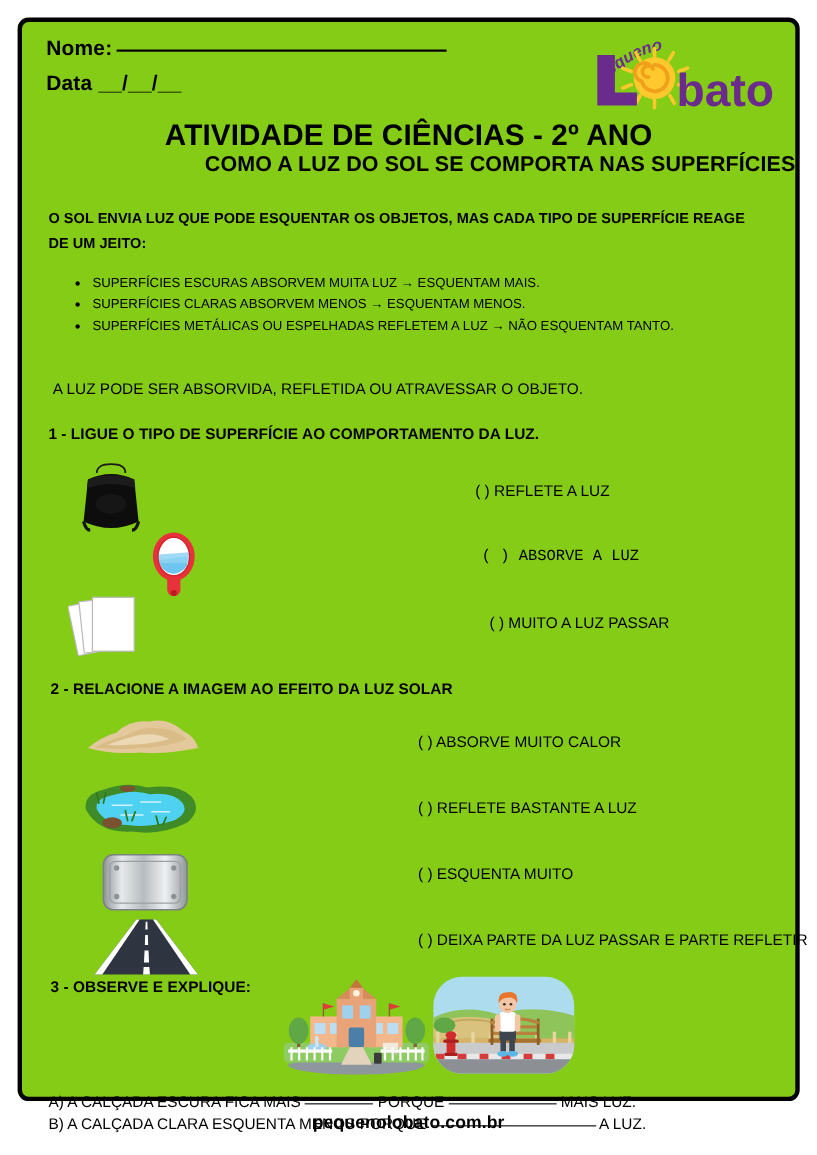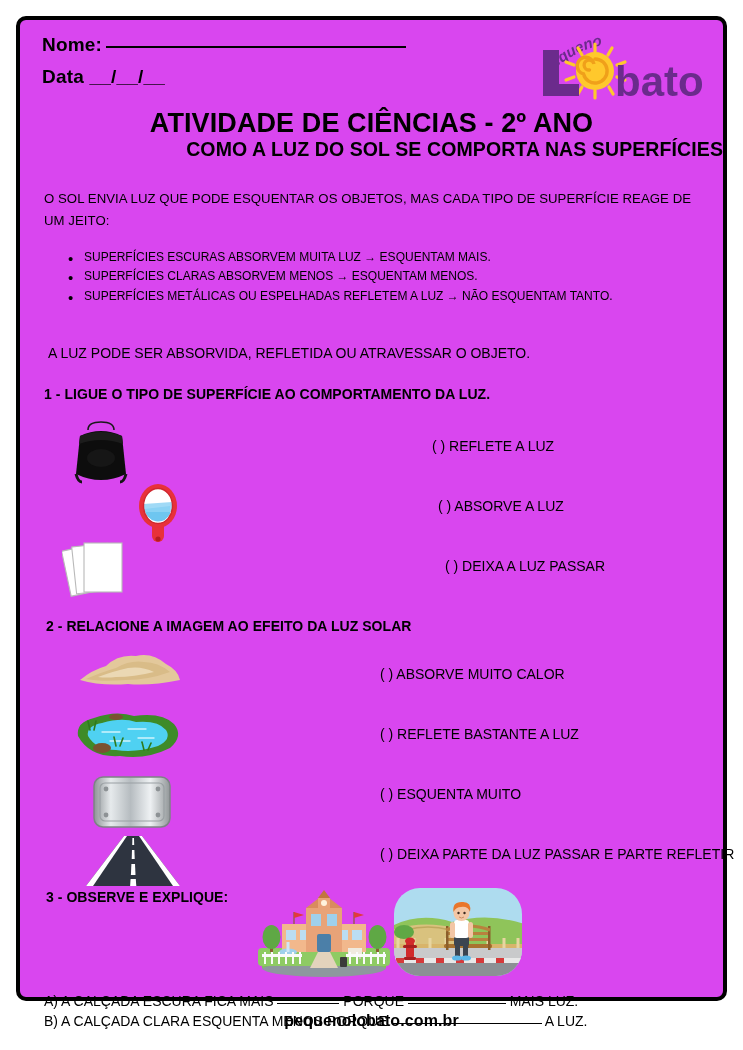--- a/index.html
+++ b/index.html
@@ -10,21 +10,21 @@
     color: #000;
     position: relative;
     overflow: hidden;
   }
   .page-frame {
     position: absolute;
     left: 16px; top: 16px;
     width: 711px; height: 985px;
     border: 4px solid #000;
     border-radius: 10px;
-    background: #d946ef;
+    background: #84cc16;
   }
   .inner { position: relative; width: 100%; height: 100%; }
 
   
   .name-row {
     position: absolute; left: 22px; top: 14px;
     font-size: 19px; font-weight: bold; letter-spacing: .2px;
     white-space: nowrap;
   }
   .name-rule {
@@ -52,21 +52,21 @@
   }
   .title2 {
     position: absolute; left: 0; right: 0; top: 118px;
     text-align: right; font-size: 19.5px; font-weight: bold;
     letter-spacing: .1px;
   }
 
   
   .intro {
     position: absolute; left: 24px; top: 168px; width: 650px;
-    font-size: 13.2px; font-weight: normal; line-height: 1.65;
+    font-size: 13.2px; font-weight: bold; line-height: 1.65;
     letter-spacing: .05px;
   }
   .bullets {
     position: absolute; left: 44px; top: 228px; width: 650px;
     font-size: 12px; line-height: 1.62; list-style: none;
   }
   .bullets li { position: relative; padding-left: 20px; }
   .bullets li::before {
     content: "•"; position: absolute; left: 4px; top: -1px;
     font-size: 15px;
@@ -188,22 +188,22 @@
     <svg viewBox="0 0 72 62">
       <g stroke="#b9b9b9" stroke-width="1.1" fill="#ffffff">
         <rect x="4" y="12" width="36" height="46" transform="rotate(-12 22 35)"></rect>
         <rect x="12" y="10" width="36" height="47" transform="rotate(-6 30 33)"></rect>
         <rect x="22" y="8" width="38" height="49"></rect>
       </g>
     </svg>
   </div>
 
   <div class="opt" style="left:412px; top:418px;">( ) REFLETE A LUZ</div>
-  <div class="opt" style="left:418px; top:478px;">( ) ABSORVE A LUZ</div>
-  <div class="opt" style="left:425px; top:538px;">( ) DEIXA A LUZ PASSAR</div>
+  <div class="opt" style="left:418px; top:478px;font-family:Liberation Mono, monospace;">( ) ABSORVE A LUZ</div>
+  <div class="opt" style="left:425px; top:538px;">( ) MUITO A LUZ PASSAR</div>
 
   <div class="q-head" id="q2-head">2 - RELACIONE A IMAGEM AO EFEITO DA LUZ SOLAR</div>
 
   <div class="fig" style="left:58px; top:626px; width:104px; height:40px;">
     <svg viewBox="0 0 104 40">
       <path d="M2,34 Q14,24 28,20 Q40,8 58,10 Q74,6 88,18 Q100,24 102,34 Q72,40 50,38 Q22,40 2,34 Z" fill="#E3C89B"></path>
       <path d="M8,33 Q24,26 38,22 Q52,14 66,16 Q80,16 92,26 Q70,34 48,34 Q24,36 8,33 Z" fill="#D9BC88"></path>
       <path d="M20,31 Q36,25 50,22 Q64,20 76,26 Q56,31 38,31 Q28,32 20,31 Z" fill="#EBD8B4"></path>
     </svg>
   </div>

